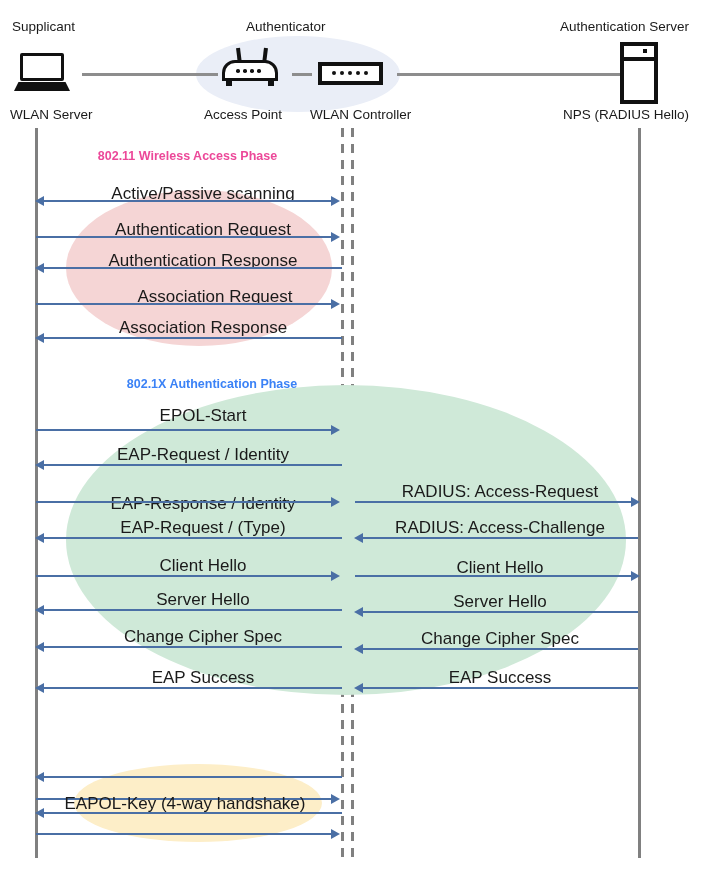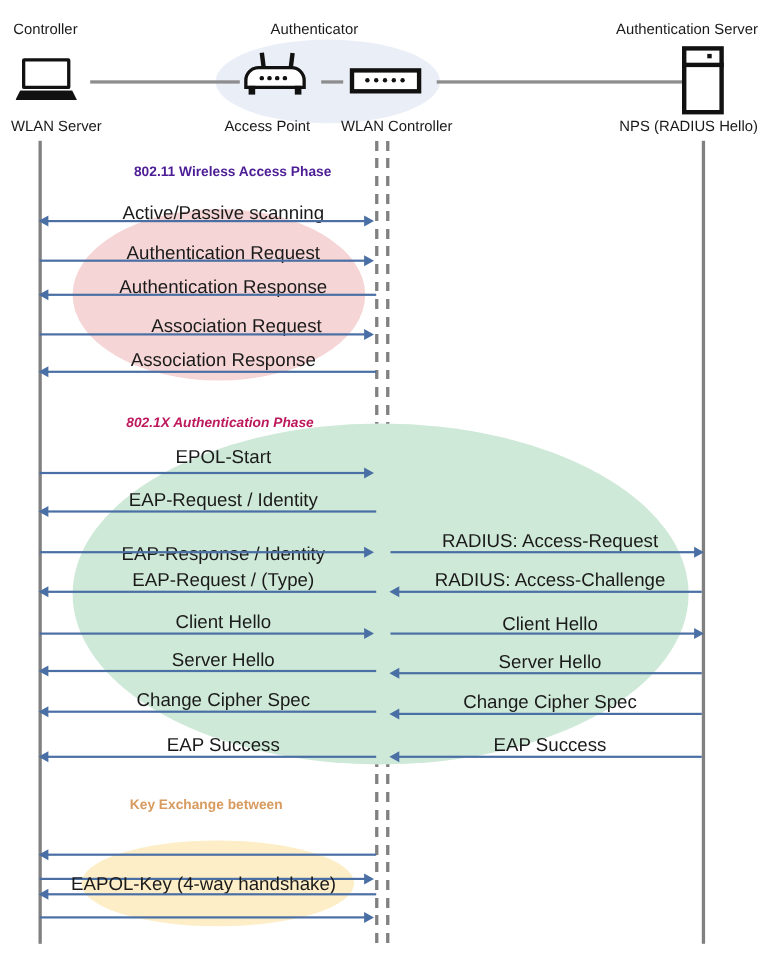--- a/index.html
+++ b/index.html
@@ -187,21 +187,21 @@
     transform: translateX(-50%);
   }
 </style>
 </head>
 <body>
 
 <div id="canvas">
 
   <div class="auth-ellipse"></div>
 
-  <div class="hdr-label role-label" style="left:12px; top:19px;">Controller</div>
+  <div class="hdr-label role-label" style="left:12px; top:19px;">Supplicant</div>
   <div class="hdr-label role-label" style="left:246px; top:19px;">Authenticator</div>
   <div class="hdr-label role-label" style="left:560px; top:19px;">Authentication Server</div>
 
   <div class="link-line" style="left:82px; top:73px; width:136px;"></div>
   <div class="link-line" style="left:292px; top:73px; width:20px;"></div>
   <div class="link-line" style="left:397px; top:73px; width:224px;"></div>
 
   <div class="icon-wrap" style="left:14px; top:53px; width:56px; height:40px;">
     <div class="laptop-screen"></div>
     <div class="laptop-base"></div>
@@ -243,21 +243,21 @@
   <div class="hdr-label" style="left:310px; top:107px;">WLAN Controller</div>
   <div class="hdr-label" style="left:563px; top:107px;">NPS (RADIUS Hello)</div>
 
   <div class="lifeline" style="left:35px; top:128px; height:730px;"></div>
   <div class="lifeline-dashed" style="left:341px; top:128px; height:730px;"></div>
   <div class="lifeline-dashed" style="left:351px; top:128px; height:730px;"></div>
   <div class="lifeline" style="left:638px; top:128px; height:730px;"></div>
 
   <div class="phase-ellipse" style="left:66px; top:190px; width:266px; height:156px; background:#f5d5d5;"></div>
 
-  <div class="phase-title" style="left:0px; top:147px; width:375px; color:#4c1d95;margin-left:24px;">802.11 Wireless Access Phase</div>
+  <div class="phase-title" style="left:0px; top:147px; width:375px; color:#ec4899;">802.11 Wireless Access Phase</div>
 
   <div class="msg-label" style="left:203px; top:184px;">Active/Passive scanning</div>
   <div class="msg-line" style="left:41px; top:200px; width:296px;"></div>
   <div class="arrow-head arrow-left" style="left:35px; top:196px;"></div>
   <div class="arrow-head arrow-right" style="left:331px; top:196px;"></div>
 
   <div class="msg-label" style="left:203px; top:220px;">Authentication Request</div>
   <div class="msg-line" style="left:36px; top:236px; width:300px;"></div>
   <div class="arrow-head arrow-right" style="left:331px; top:232px;"></div>
 
@@ -268,21 +268,21 @@
   <div class="msg-label" style="left:203px; top:287px;margin-left:12px;">Association Request</div>
   <div class="msg-line" style="left:36px; top:303px; width:300px;"></div>
   <div class="arrow-head arrow-right" style="left:331px; top:299px;"></div>
 
   <div class="msg-label" style="left:203px; top:318px;">Association Response</div>
   <div class="msg-line" style="left:41px; top:337px; width:301px;"></div>
   <div class="arrow-head arrow-left" style="left:35px; top:333px;"></div>
 
   <div class="phase-ellipse" style="left:66px; top:385px; width:560px; height:310px; background:#cfe9d8;"></div>
 
-  <div class="phase-title" style="left:0px; top:375px; width:400px; color:#be185d;font-style:italic;">802.1X Authentication Phase</div>
+  <div class="phase-title" style="left:12px; top:375px; width:400px; color:#3b82f6;">802.1X Authentication Phase</div>
 
   <div class="msg-label" style="left:203px; top:406px;">EPOL-Start</div>
   <div class="msg-line" style="left:36px; top:429px; width:300px;"></div>
   <div class="arrow-head arrow-right" style="left:331px; top:425px;"></div>
 
   <div class="msg-label" style="left:203px; top:445px;">EAP-Request / Identity</div>
   <div class="msg-line" style="left:41px; top:464px; width:301px;"></div>
   <div class="arrow-head arrow-left" style="left:35px; top:460px;"></div>
 
   <div class="msg-label" style="left:203px; top:482px;margin-top:12px;">EAP-Response / Identity</div>
@@ -328,21 +328,20 @@
   <div class="msg-label" style="left:500px; top:629px;">Change Cipher Spec</div>
   <div class="msg-line" style="left:360px; top:648px; width:278px;"></div>
   <div class="arrow-head arrow-left" style="left:354px; top:644px;"></div>
 
   <div class="msg-label" style="left:500px; top:668px;">EAP Success</div>
   <div class="msg-line" style="left:360px; top:687px; width:278px;"></div>
   <div class="arrow-head arrow-left" style="left:354px; top:683px;"></div>
 
   <div class="phase-ellipse" style="left:74px; top:764px; width:248px; height:78px; background:#fdeec8;"></div>
 
-  <div class="phase-title" style="left:0px; top:722px; width:375px; color:#d89a5e;">Key Exchange between</div>
 
   <div class="msg-line" style="left:41px; top:776px; width:301px;"></div>
   <div class="arrow-head arrow-left" style="left:35px; top:772px;"></div>
 
   <div class="msg-line" style="left:36px; top:798px; width:300px;"></div>
   <div class="arrow-head arrow-right" style="left:331px; top:794px;"></div>
 
   <div class="msg-label" style="left:185px; top:794px;">EAPOL-Key (4-way handshake)</div>
   <div class="msg-line" style="left:41px; top:812px; width:301px;"></div>
   <div class="arrow-head arrow-left" style="left:35px; top:808px;"></div>

